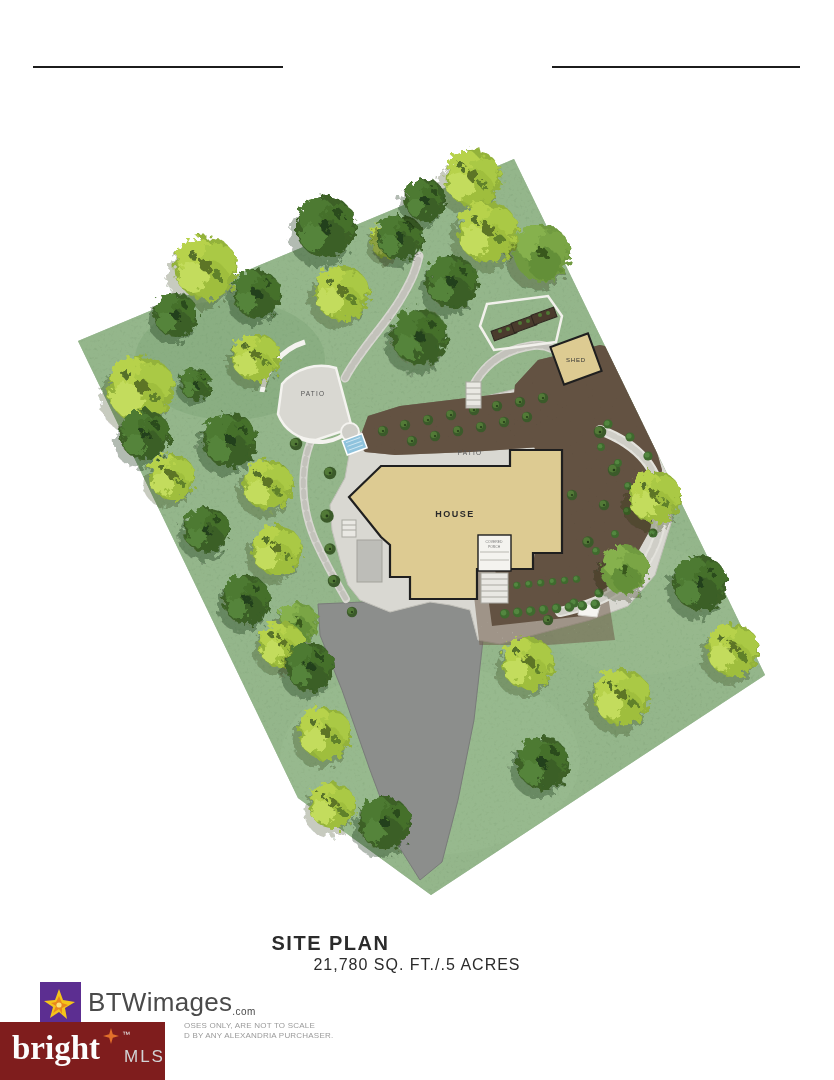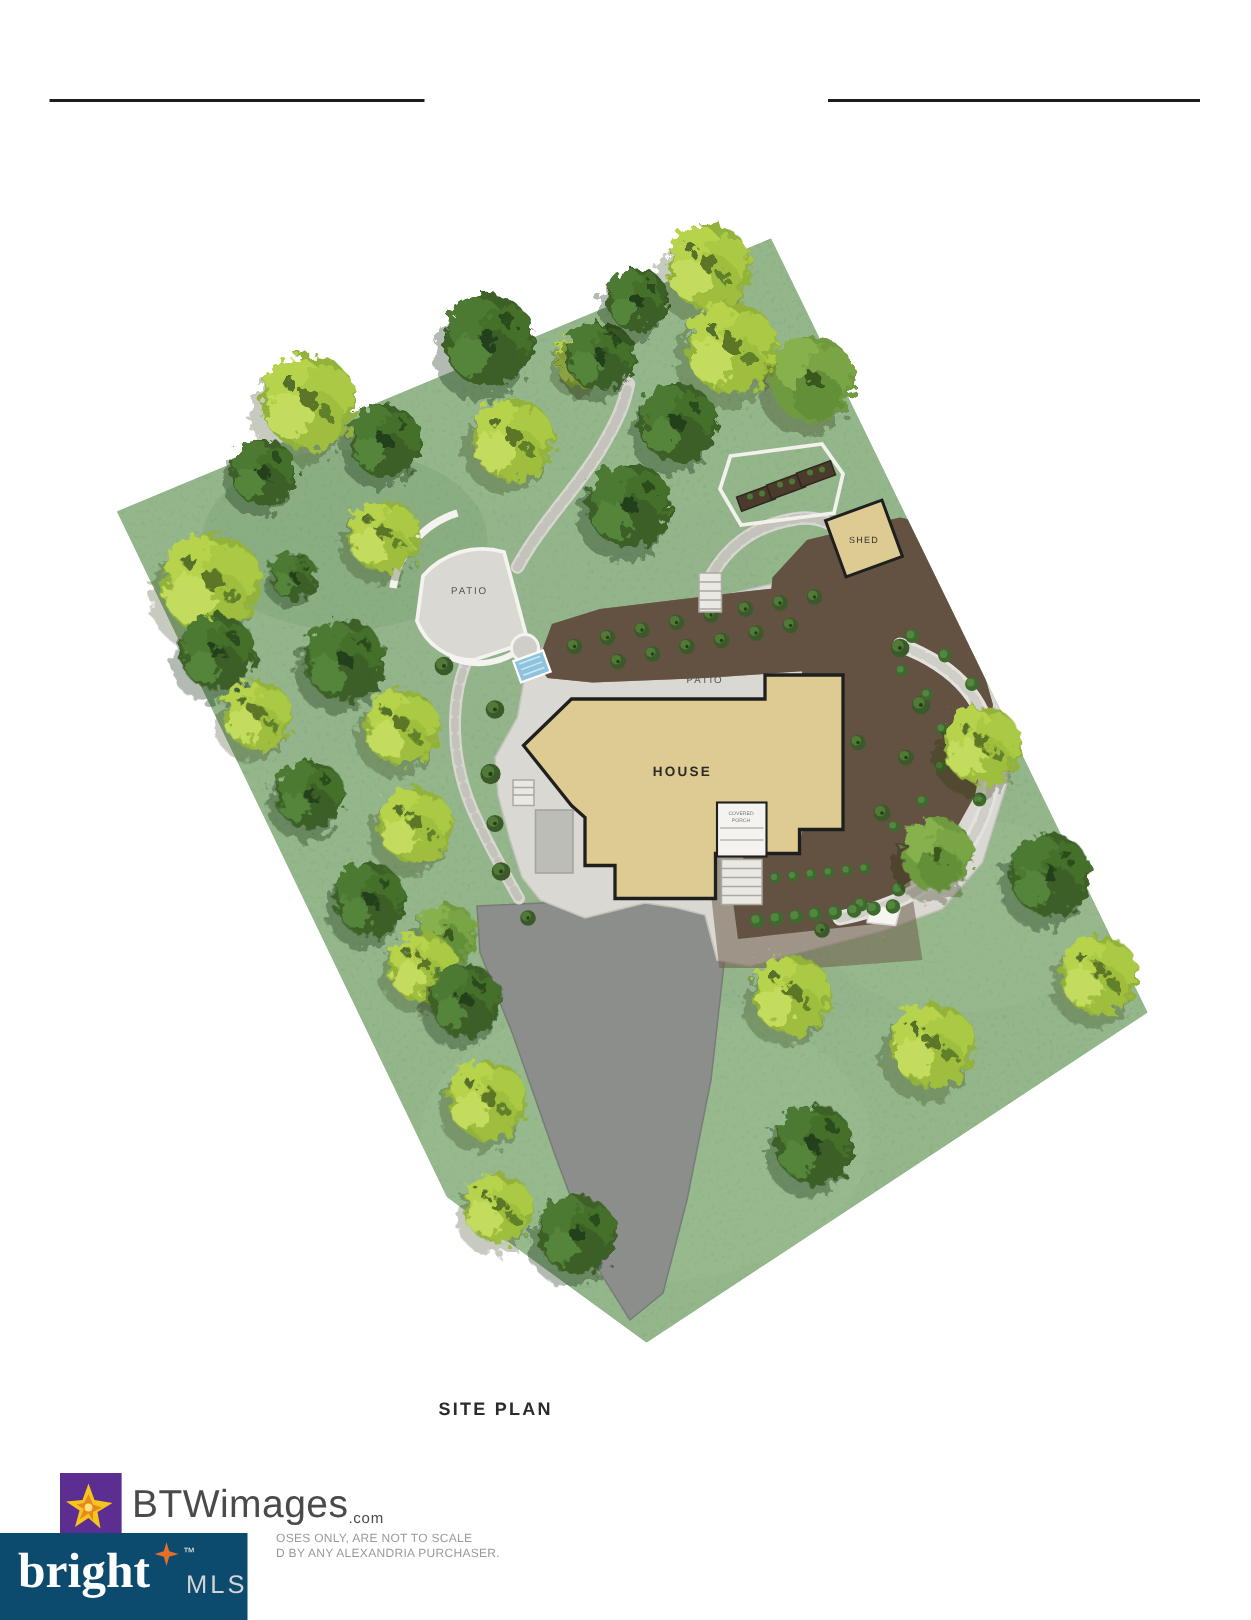--- a/index.html
+++ b/index.html
@@ -11,30 +11,30 @@
               letter-spacing:.5px;color:#1c1c1c;line-height:32px;}
   .hdr .subtitle{font-family:"Liberation Serif",serif;font-weight:600;font-size:20px;
               letter-spacing:.5px;color:#1c1c1c;line-height:22px;}
   .rule{position:absolute;top:66px;height:2px;background:#1c1c1c;}
   .rule.l{left:33px;width:250px;}
   .rule.r{left:552px;width:248px;}
   
   .plan{position:absolute;left:0;top:0;}
   
   .cap{position:absolute;left:0;top:932px;width:661px;text-align:center;
-       font-weight:700;font-size:12px;letter-spacing:1.5px;color:#2b2b2b;}
+       font-weight:700;font-size:20px;letter-spacing:1.5px;color:#2b2b2b;}
   .area{position:absolute;left:0;top:956px;width:834px;text-align:center;
        font-size:16px;letter-spacing:1px;color:#2b2b2b;}
   
   .btw{position:absolute;left:26px;top:980px;height:44px;display:flex;align-items:center;margin-left:14px;}
   .btw .sq{width:41px;height:41px;background:#5c2e91;position:relative;flex:none;}
   .btw .word{font-size:26px;color:#4a4a4a;margin-left:7px;letter-spacing:.3px;}
   .btw .tld{font-size:10px;color:#4a4a4a;vertical-align:-4px;letter-spacing:.5px;}
   
-  .bright{position:absolute;left:0px;top:1022px;width:165px;height:58px;background:#0c4a6e;
+  .bright{position:absolute;left:0px;top:1022px;width:165px;height:58px;background:#7f1d1d;
           color:#fdfdfd;}
   .bright .word{position:absolute;left:12px;top:8px;font-family:"Liberation Serif",serif;
           font-weight:700;font-size:33px;letter-spacing:0px;}
   .bright .tm{position:absolute;left:122px;top:8px;font-size:8px;color:#e9eaea;}
   .bright .mls{position:absolute;left:124px;top:25px;font-size:17px;letter-spacing:2px;
           color:#d2d4d6;font-weight:400;text-align:right;}
   .bright .star{position:absolute;left:103px;top:6px;width:16px;height:16px;}
   
   .disc{position:absolute;left:184px;top:1021px;font-size:8px;line-height:10px;
         color:#9a9a9a;letter-spacing:.2px;white-space:nowrap;}
@@ -337,20 +337,21 @@
       <use href="#tL" transform="translate(528,663) scale(2.5)"></use>
       <use href="#tL" transform="translate(622,697) scale(2.7)"></use>
       <use href="#tL" transform="translate(733,650) scale(2.5)"></use>
       <use href="#tD" transform="translate(700,583) scale(2.6)"></use>
       <use href="#tM" transform="translate(625,570) scale(2.3)"></use>
       <use href="#tL" transform="translate(655,497) scale(2.5)"></use>
     </g>
   </svg>
 
   <div class="cap">SITE PLAN</div>
+  <div class="area">21,780 SQ. FT./.5 ACRES</div>
 
   <div class="btw">
     <div class="sq">
       <svg width="41" height="41" viewBox="0 0 41 41">
         <rect width="41" height="41" fill="#5c2e91"></rect>
         <g transform="translate(19,23)">
           <polygon points="0,-16 4,-5 16,-3 6,3 8,14 0,7 -9,13 -6,2 -15,-4 -4,-5" fill="#f5c51a"></polygon>
           <polygon points="0,-9 3,-2 9,0 3,3 3,9 0,4 -6,8 -3,1 -8,-2 -3,-3" fill="#e8871e"></polygon>
           <circle cx="0" cy="0" r="2.6" fill="#fbe27a"></circle>
         </g>

